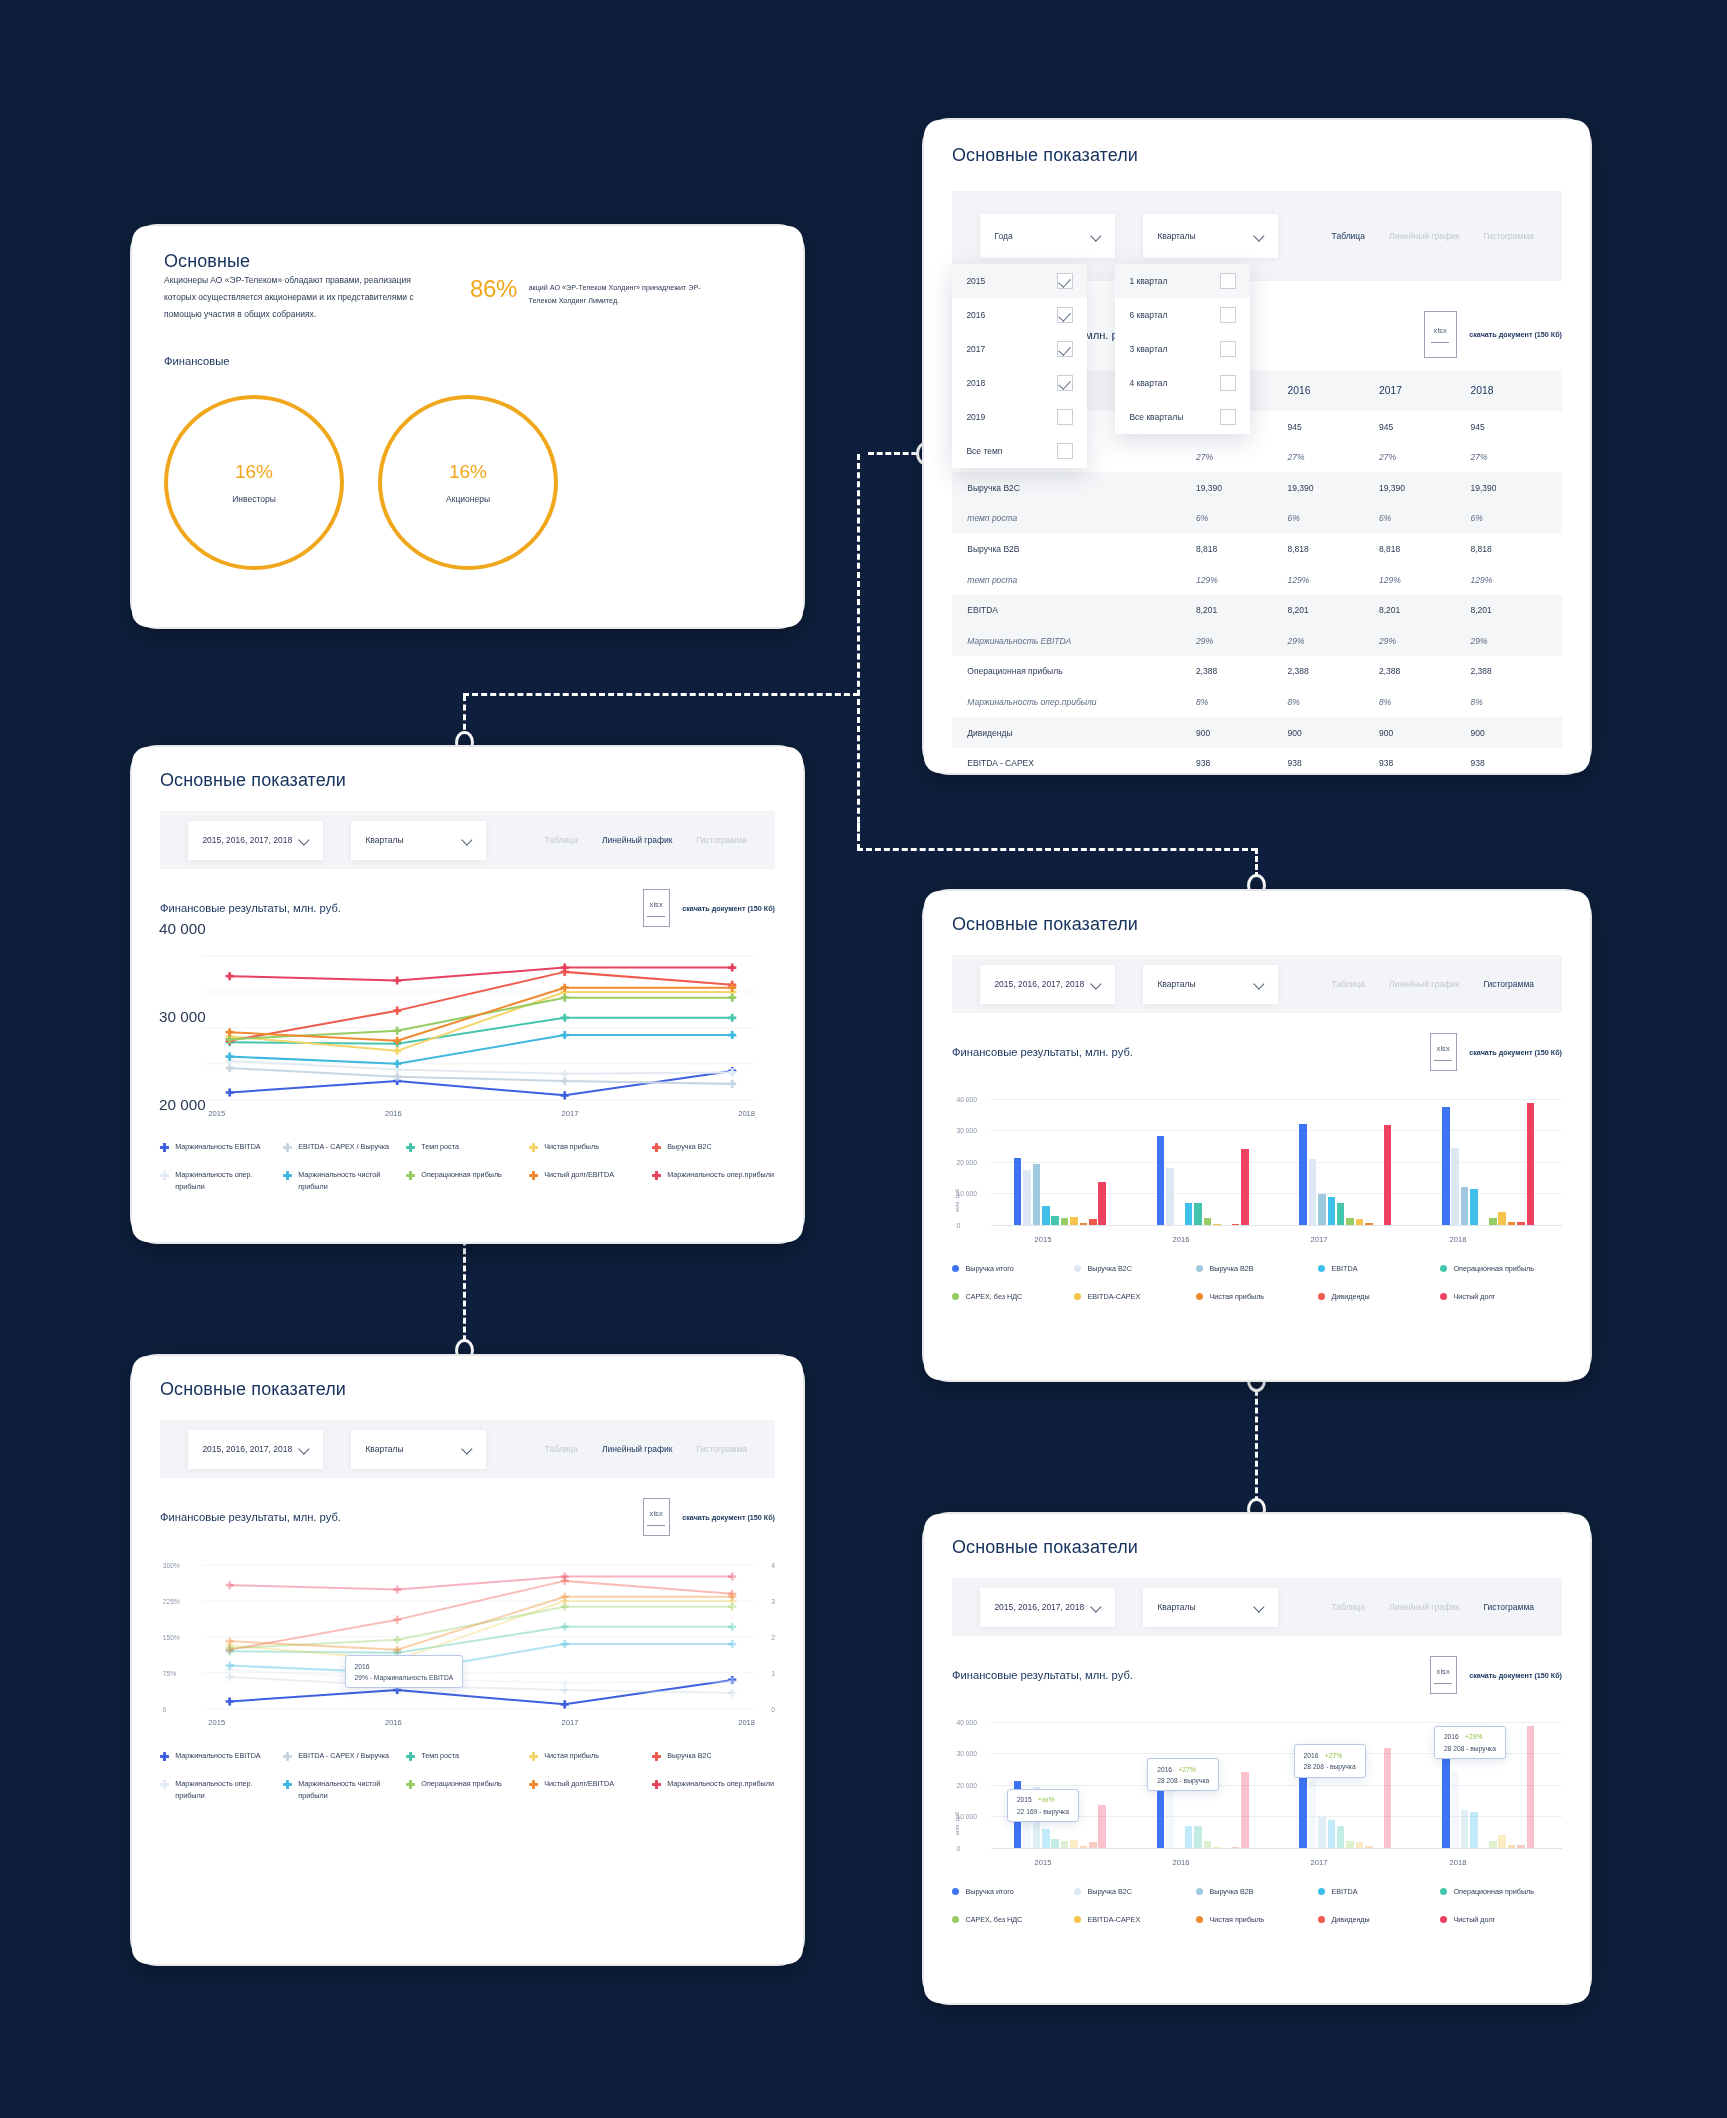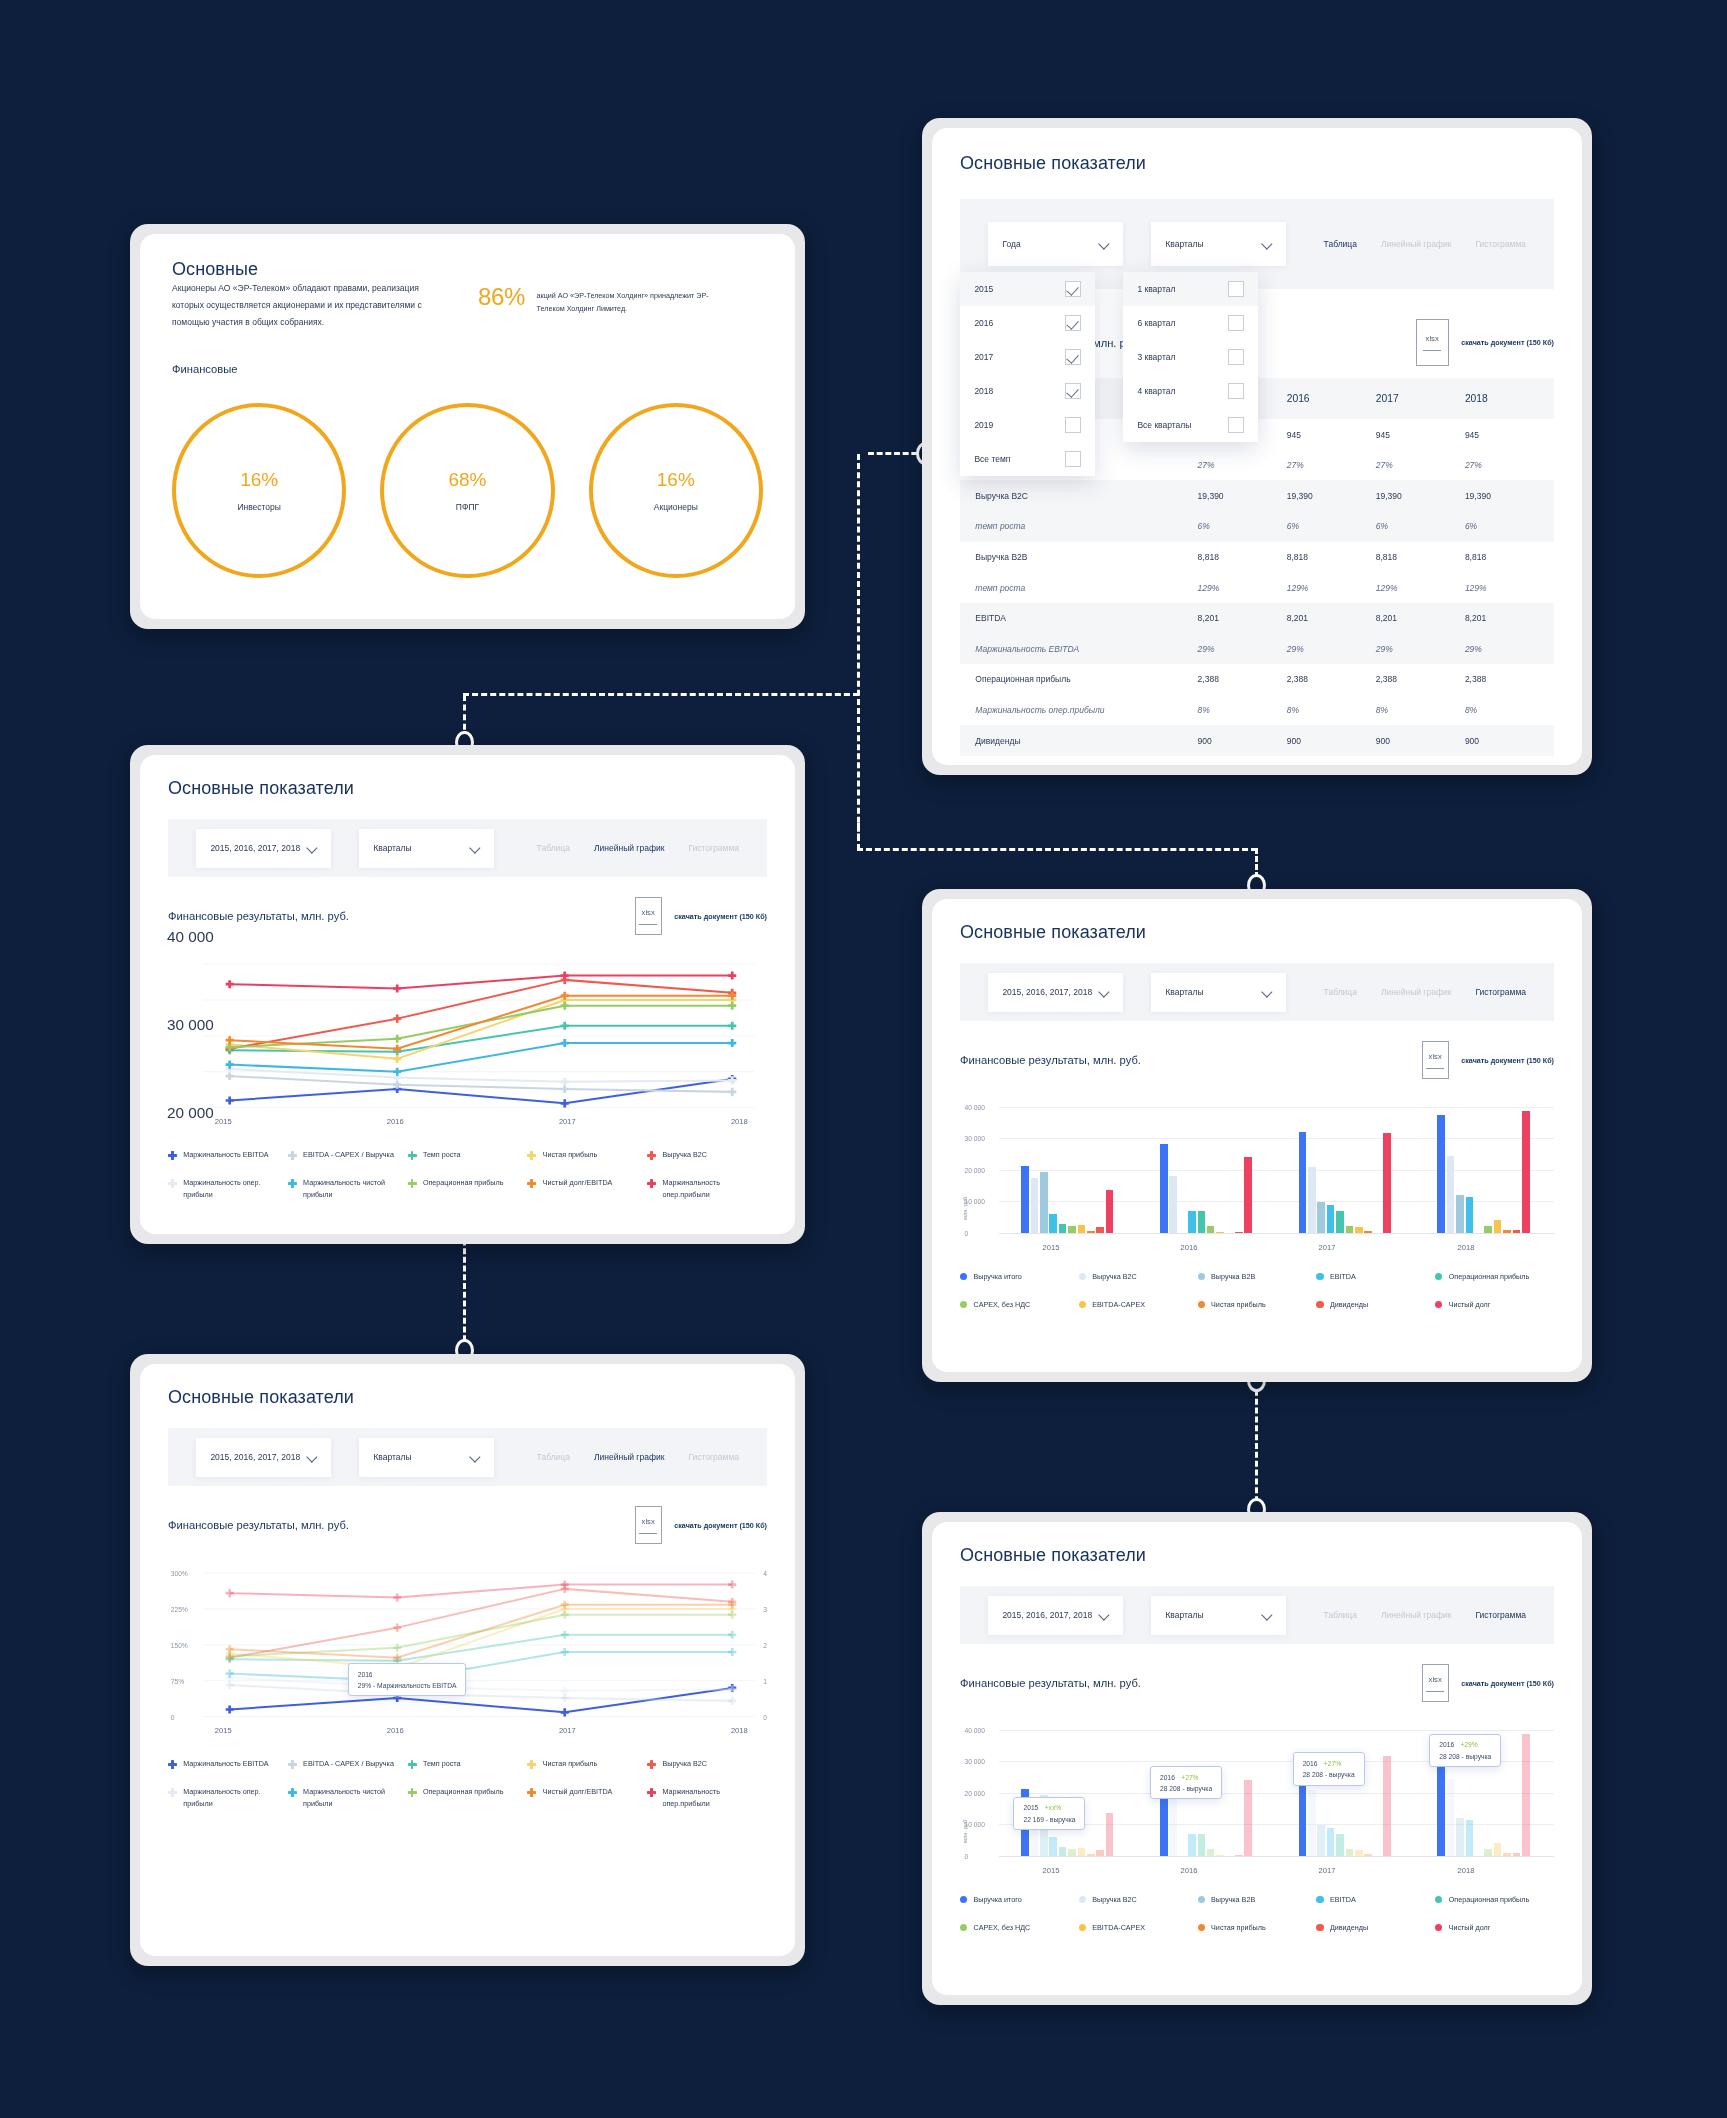--- a/index.html
+++ b/index.html
@@ -15,22 +15,22 @@
   .conn { position:absolute; }
   .dash-h { border-top:3.1px dashed #ffffff; }
   .dash-v { border-left:3.1px dashed #ffffff; }
   .dot {
     position:absolute; width:19px; height:23.4px; border-radius:50%;
     border:3.1px solid #ffffff; background:#0d1f3c;
   }
 
   
   .frame {
-    position:absolute; background:#e8e8ea; border-radius:18px;
-    padding:10px; box-shadow:0 6.3px 22.5px rgba(0,0,0,.30);
+    position:absolute; background:#e8e8ea; border-radius:27px;
+    padding:2px; box-shadow:0 6.3px 22.5px rgba(0,0,0,.30);
   }
   .screen {
     width:100%; height:100%; background:#ffffff; border-radius:15.3px;
     overflow:hidden; position:relative;
   }
   .pad { padding:25px 32px; }
 
   .card-title {
     font-size:18px; color:#16325c; font-weight:400; letter-spacing:0.1px;
   }
@@ -171,24 +171,20 @@
         <div class="sh-right">
           <div class="sh-pct">86%</div>
           <div class="sh-note">акций АО «ЭР-Телеком Холдинг» принадлежит ЭР-Телеком Холдинг Лимитед.</div>
         </div>
       </div>
       <div class="sh-sub">Финансовые</div>
       <div class="circles">
         <div class="circ">
           <div class="v">16%</div>
           <div class="l">Инвесторы</div>
-        </div>
-        <div class="circ">
-          <div class="v">68%</div>
-          <div class="l">ПФПГ</div>
         </div>
         <div class="circ">
           <div class="v">16%</div>
           <div class="l">Акционеры</div>
         </div>
       </div>
     </div>
   </div>
 
   <div class="frame" style="left:922px;top:118px;width:670px;height:657px;">

